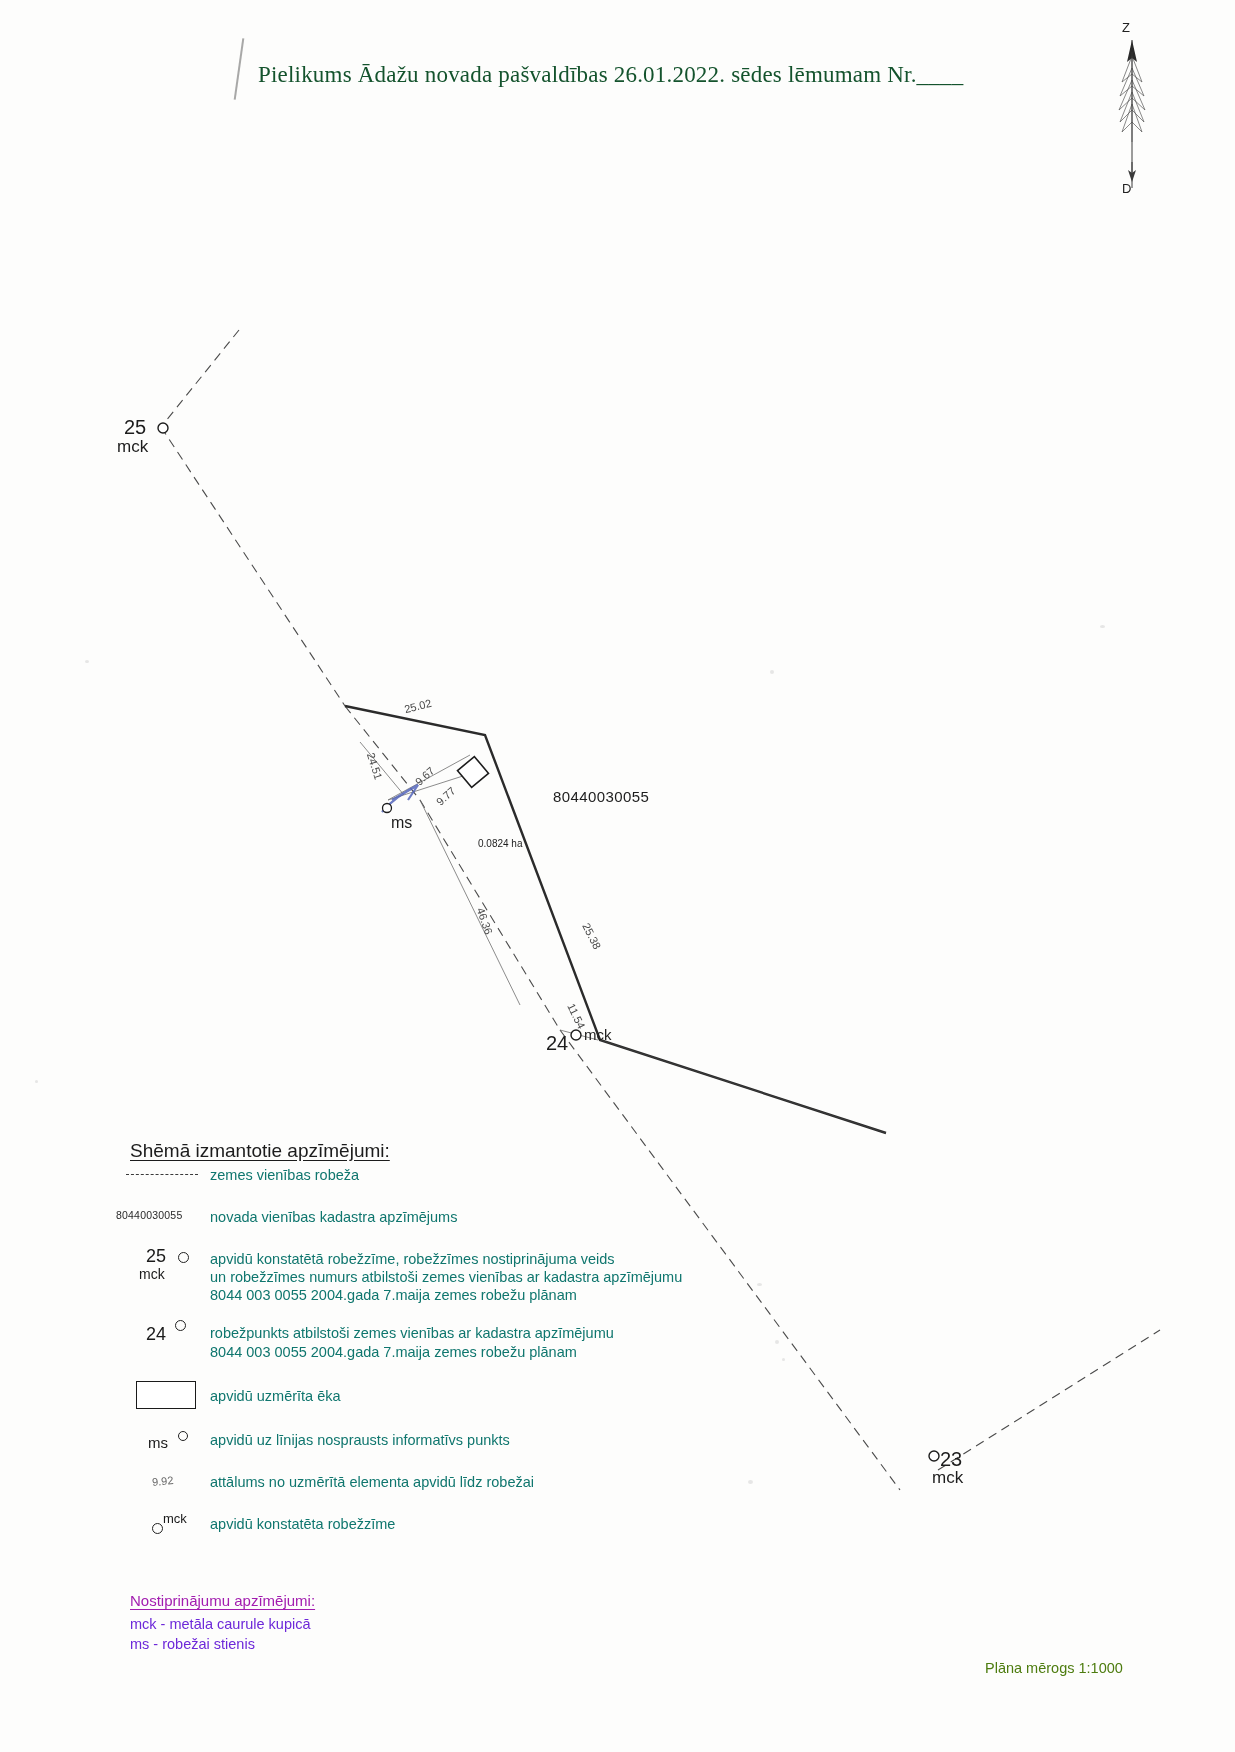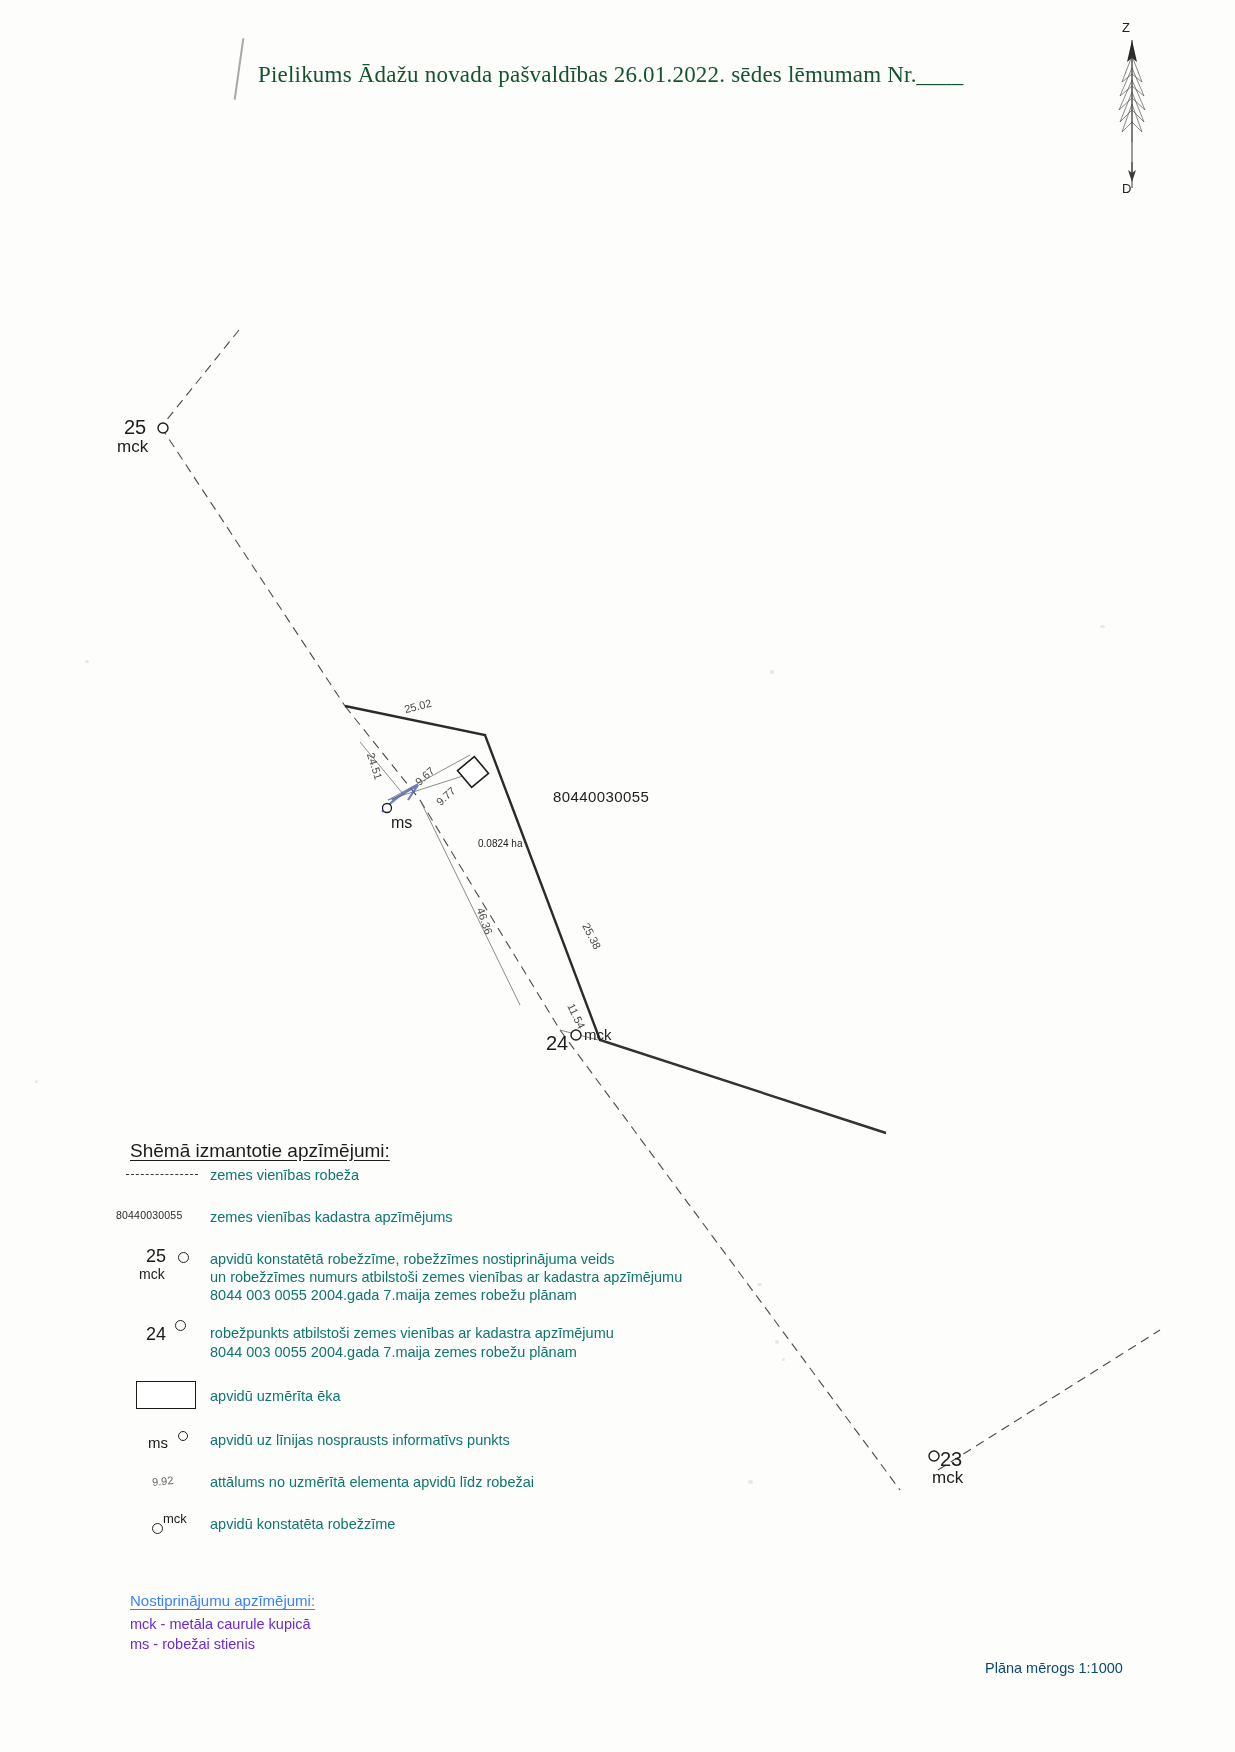--- a/index.html
+++ b/index.html
@@ -166,35 +166,35 @@
   .sym-mck-circ {
     position: absolute; left: 22px; top: 12px;
     width: 9px; height: 9px; border: 1.3px solid #222; border-radius: 50%;
   }
   .sym-mck-txt { position: absolute; left: 33px; top: 0px; font-size: 13px; }
 
   
   #fastening-block { left: 130px; top: 1592px; }
   #fastening-title {
     font-size: 15px;
-    color: #3b82f6;
+    color: #a21caf;
     text-decoration: underline;
     text-underline-offset: 3px;
     margin-bottom: 6px;
   }
   .fastening-line {
     font-size: 14.5px;
     color: #6d28d9;
     line-height: 1.35;
   }
   #scale-note {
     left: 985px;
     top: 1660px;
     font-size: 14.5px;
-    color: #0c4a6e;
+    color: #4d7c0f;
   }
 
   
   .speck { position: absolute; background: #cfcfcf; border-radius: 50%; opacity: .5; }
 </style>
 </head>
 <body>
 
 <div class="page">
 
@@ -287,21 +287,21 @@
       <div class="legend-txt">
         <span class="ln">zemes vienības robeža</span>
       </div>
     </div>
 
     <div class="legend-row">
       <div class="legend-sym">
         <span class="sym-cad">80440030055</span>
       </div>
       <div class="legend-txt">
-        <span class="ln">zemes vienības kadastra apzīmējums</span>
+        <span class="ln">novada vienības kadastra apzīmējums</span>
       </div>
     </div>
 
     <div class="legend-row">
       <div class="legend-sym">
         <span class="sym-25-num">25</span>
         <span class="sym-25-circ"></span>
         <span class="sym-25-type">mck</span>
       </div>
       <div class="legend-txt">

